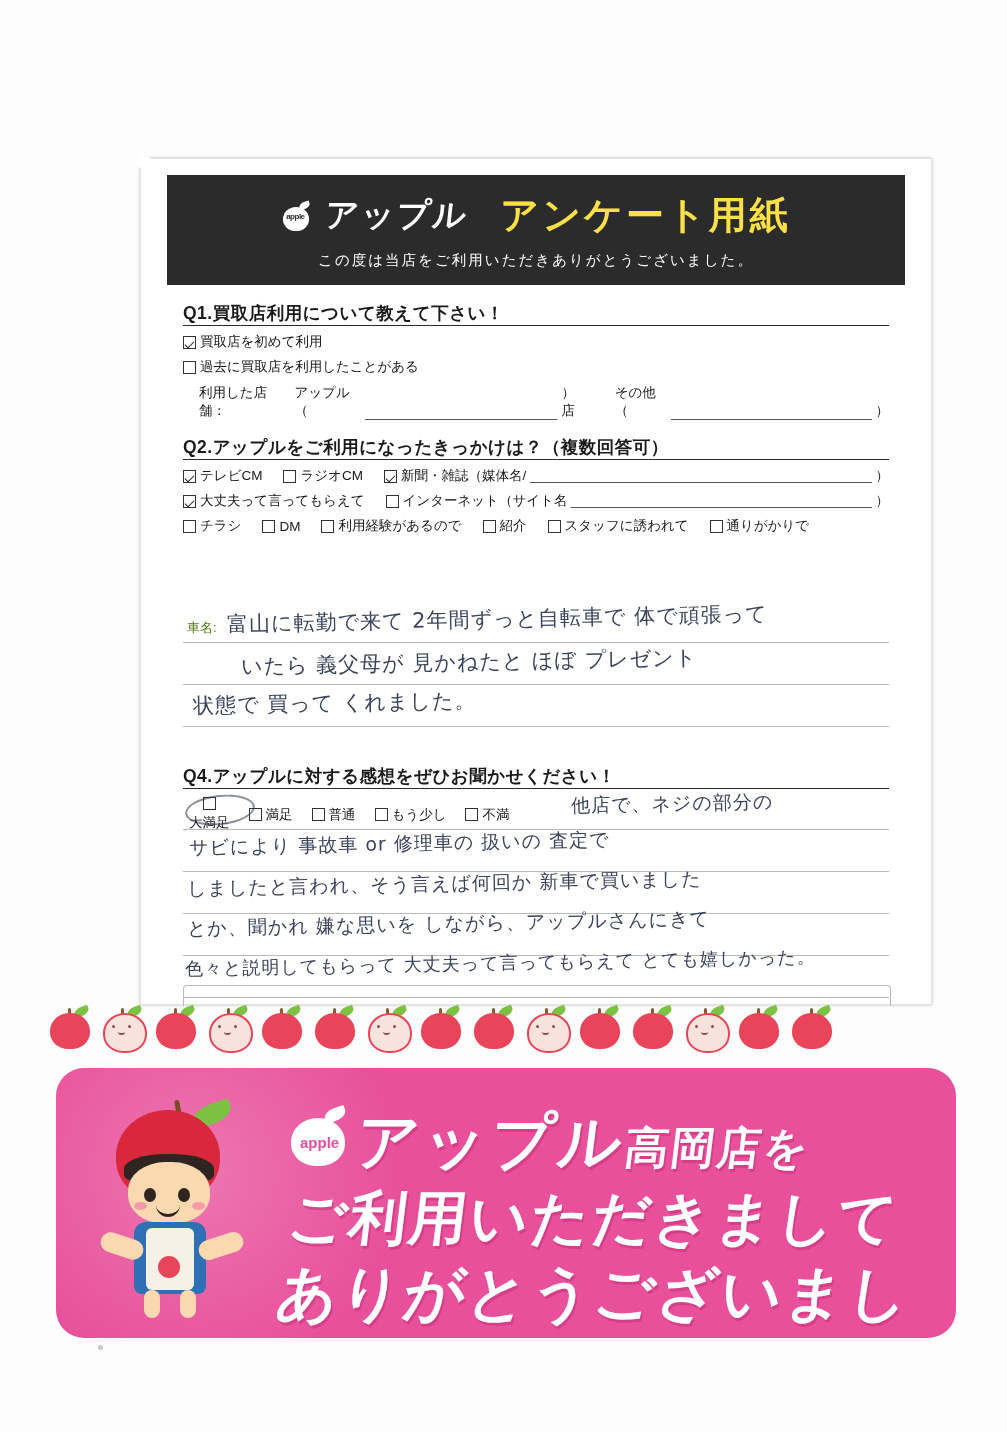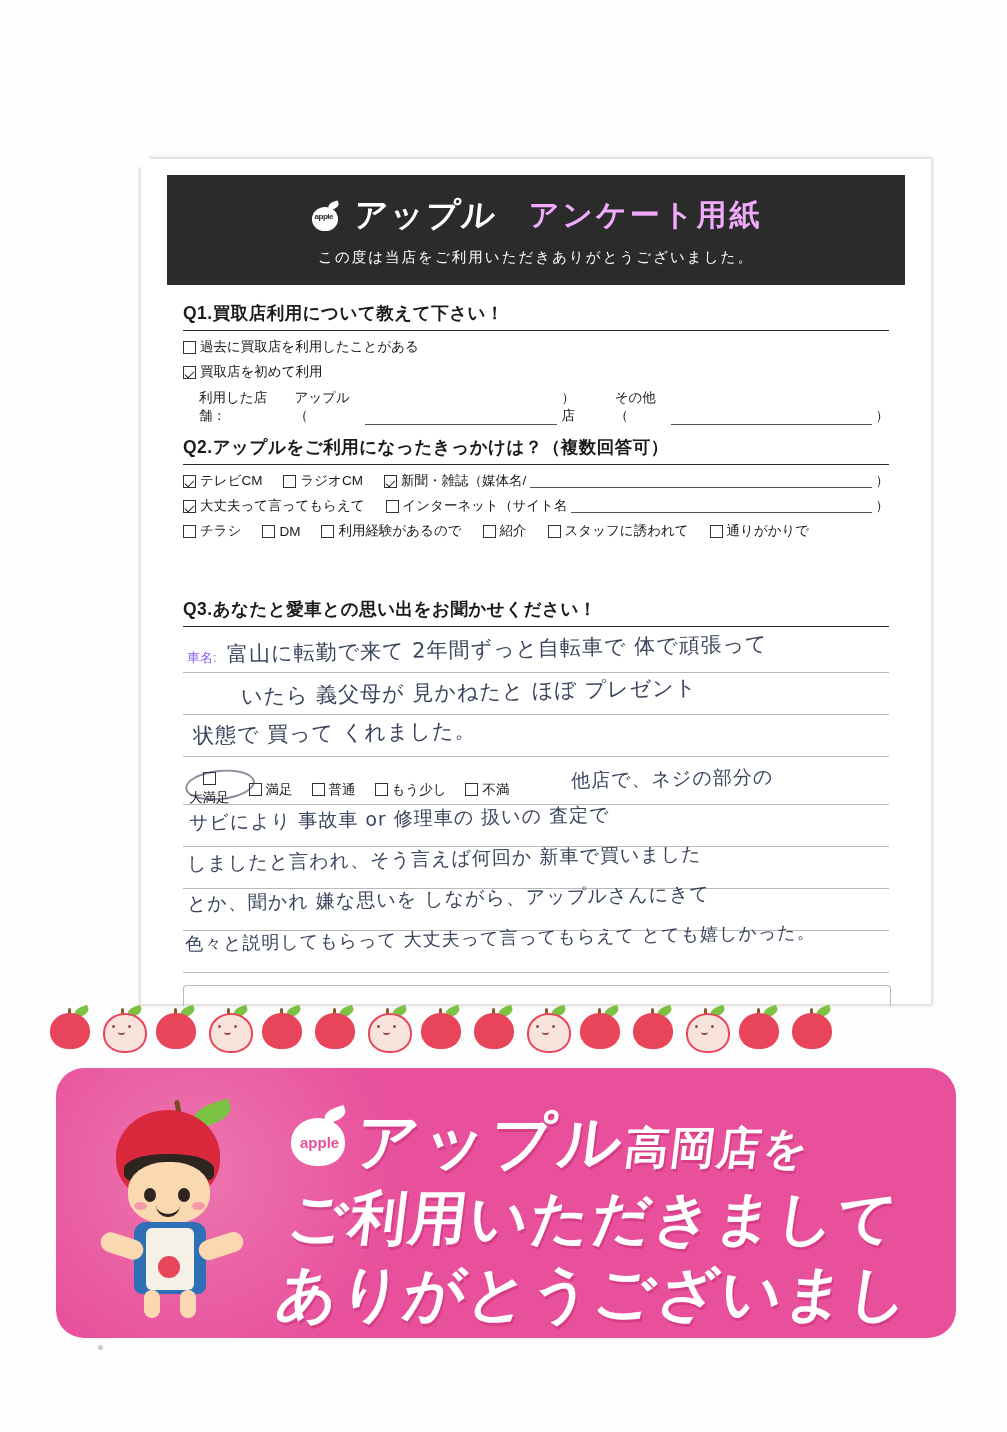--- a/index.html
+++ b/index.html
@@ -46,30 +46,30 @@
   .apple-logo .txt{
     position:absolute;left:5px;top:11px;font-size:8px;color:#2b2b2b;font-weight:bold;
     letter-spacing:-0.5px;
   }
   .brand-jp{
     color:#ffffff;font-size:33px;font-weight:bold;letter-spacing:2px;
     font-family:"DejaVu Sans", sans-serif;
     transform:skewX(-6deg);
   }
   .header-title{
-    color:#f0abfc;font-size:30px;font-weight:bold;letter-spacing:3px;margin-left:18px;
+    color:#fde047;font-size:38px;font-weight:bold;letter-spacing:3px;margin-left:18px;
   }
   .header-sub{
     color:#ffffff;font-size:14.5px;letter-spacing:2px;margin-top:10px;font-family:Liberation Mono, monospace;
   }
   
   .q-block{position:absolute;left:42px;width:706px;}
   .q-title{
     font-size:17.5px;font-weight:bold;color:#1a1a1a;letter-spacing:0.5px;
-    padding-bottom:5px;border-bottom:1.6px solid #2b2b2b;
+    border-bottom:1.6px solid #2b2b2b;
   }
   .opt-row{display:flex;align-items:center;font-size:13.5px;color:#1a1a1a;margin-top:7px;gap:5px;flex-wrap:wrap;}
   .opt{display:flex;align-items:center;gap:4px;margin-right:16px;}
   .cb{
     width:11px;height:11px;border:1.3px solid #333;display:inline-block;position:relative;
     background:#fff;
   }
   .cb.checked:after{
     content:"";position:absolute;left:1px;top:4px;width:8px;height:4px;
     border-left:1.6px solid #222;border-bottom:1.6px solid #222;
@@ -85,21 +85,21 @@
     position:absolute;
     font-family:"DejaVu Sans", sans-serif;
     color:#2a3550;
     font-size:21px;
     letter-spacing:1px;
     white-space:nowrap;
     transform:rotate(-1.1deg);
     opacity:.93;
   }
   .hw2{font-size:19px;}
-  .carname{position:absolute;left:4px;font-size:13px;color:#8b5cf6;}
+  .carname{position:absolute;left:4px;font-size:13px;color:#4d7c0f;}
   
   .apple-strip{
     position:absolute;left:48px;top:1000px;width:912px;height:56px;
     display:flex;align-items:center;gap:9px;
   }
   .apple-ico{position:relative;width:44px;height:44px;flex:0 0 44px;}
   .apple-ico .b{position:absolute;left:2px;top:7px;width:40px;height:36px;border-radius:50% 50% 46% 46%;}
   .apple-ico .l{position:absolute;left:26px;top:1px;width:15px;height:9px;border-radius:60% 0 60% 0;transform:rotate(-20deg);background:#7cc242;}
   .apple-ico .s{position:absolute;left:20px;top:2px;width:3px;height:9px;background:#8a5a2b;border-radius:2px;}
   .apple-ico.f .b{background:#e8455a;}
@@ -188,28 +188,28 @@
         <div class="brand-jp">アップル</div>
         <div class="header-title">アンケート用紙</div>
       </div>
       <div class="header-sub">この度は当店をご利用いただきありがとうございました。</div>
     </div>
 
     <div class="q-block" style="top:142px;">
       <div class="q-title">Q1.買取店利用について教えて下さい！</div>
       <div class="opt-row">
         <div class="opt">
-          <span class="cb"></span>
-          <span>過去に買取店を利用したことがある</span>
-        </div>
-      </div>
-      <div class="opt-row">
-        <div class="opt">
           <span class="cb checked"></span>
           <span>買取店を初めて利用</span>
+        </div>
+      </div>
+      <div class="opt-row">
+        <div class="opt">
+          <span class="cb"></span>
+          <span>過去に買取店を利用したことがある</span>
         </div>
       </div>
       <div class="store-line">
         <span>利用した店舗：</span>
         <span>アップル（</span>
         <span class="dash" style="width:200px;"></span>
         <span>）店</span>
         <span style="width:20px;"></span>
         <span>その他（</span>
         <span class="dash" style="width:208px;"></span>
@@ -269,33 +269,33 @@
           <span>スタッフに誘われて</span>
         </div>
         <div class="opt" style="margin-right:7px;">
           <span class="cb"></span>
           <span>通りがかりで</span>
         </div>
       </div>
     </div>
 
     <div class="q-block" style="top:438px;">
-      <div class="q-title">Q3.あなたと愛車との思い出をお聞かせください！</div>
       <div class="hw-area" style="margin-top:4px;">
         <div class="hw-line"></div>
         <div class="hw-line"></div>
         <div class="hw-line"></div>
         <span class="carname" style="top:18px;">車名:</span>
         <span class="handwriting" style="left:44px;top:4px;">富山に転勤で来て 2年間ずっと自転車で 体で頑張って</span>
         <span class="handwriting" style="left:58px;top:47px;">いたら 義父母が 見かねたと ほぼ プレゼント</span>
         <span class="handwriting" style="left:10px;top:88px;">状態で 買って くれました。</span>
       </div>
     </div>
 
     <div class="q-block" style="top:605px;">
+      <div class="q-title">Q4.アップルに対する感想をぜひお聞かせください！</div>
       <div class="hw-area" style="margin-top:4px;">
         <div class="hw-line" style="height:36px;"></div>
         <div class="hw-line"></div>
         <div class="hw-line"></div>
         <div class="hw-line"></div>
         <div class="hw-line"></div>
 
         <div class="opt-row" style="position:absolute;left:6px;top:4px;margin:0;">
           <div class="opt" style="margin-right:14px;flex-direction:column;">
             <span class="cb"></span>

